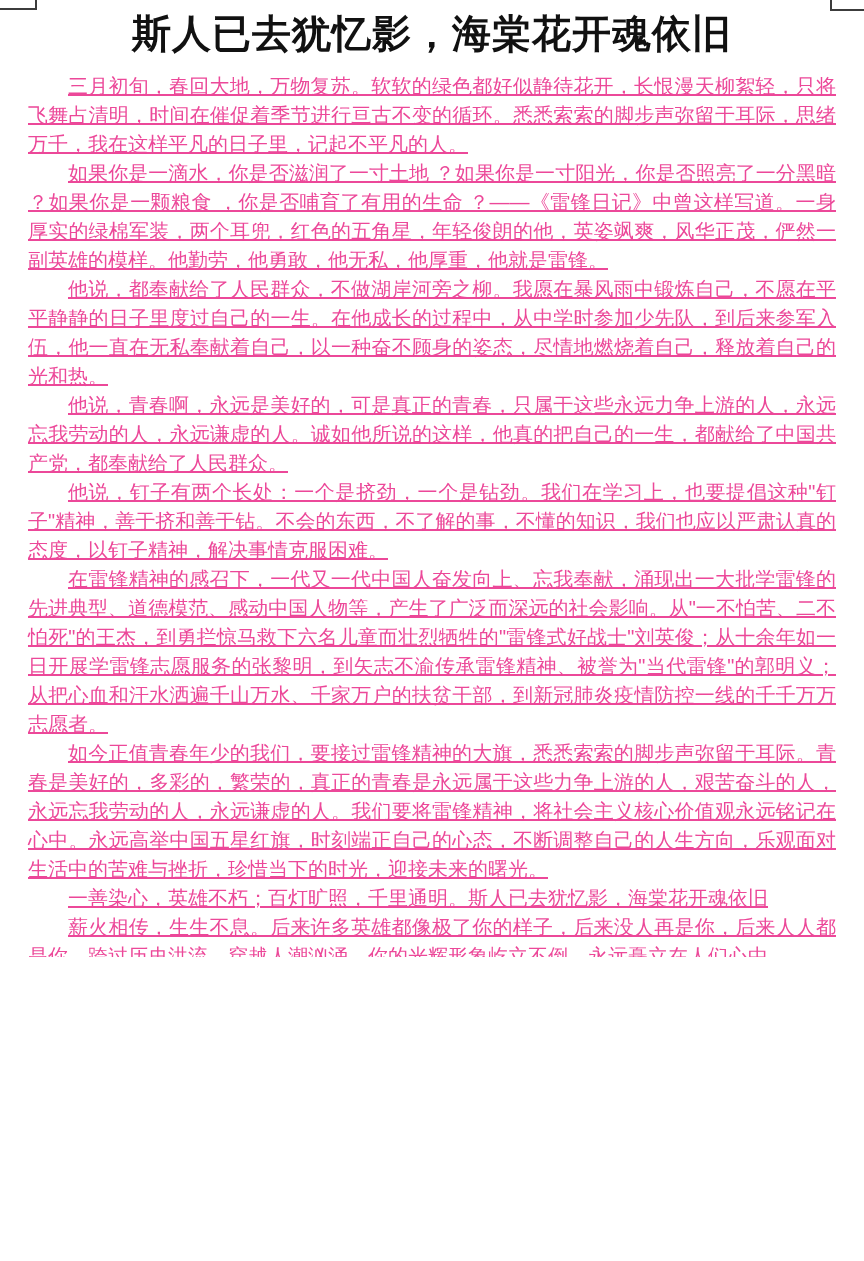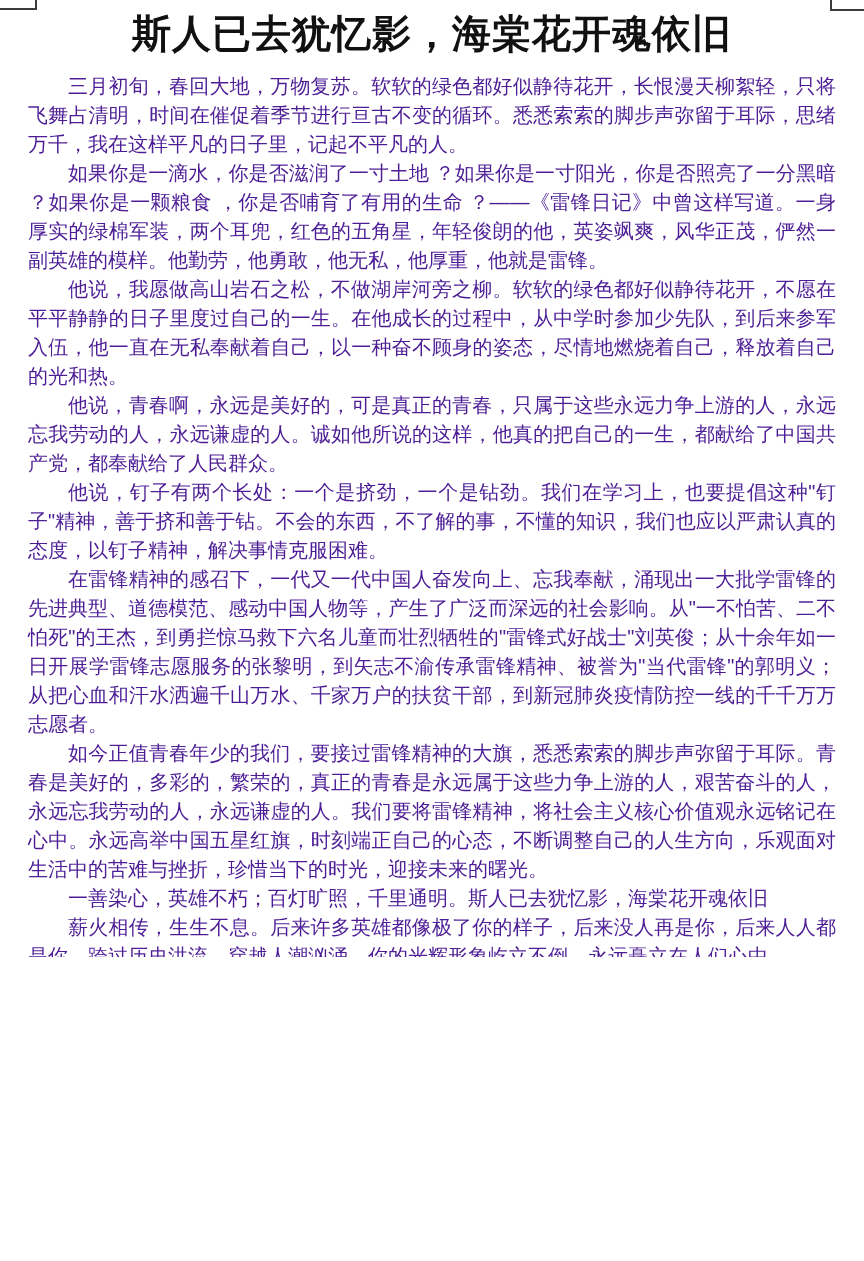--- a/index.html
+++ b/index.html
@@ -24,22 +24,23 @@
     margin-bottom: 14px;
   }
   .body-text {
     padding: 0 28px;
   }
   .body-text p {
     font-size: 20px;
     line-height: 29px;
     text-indent: 2em;
     text-align: justify;
-    color: #4c1d95;
+    color: #ec4899;
     word-break: break-all;
+    text-decoration: underline;
   }
   .signature {
     position: absolute;
     top: 1164px;
     right: 46px;
     text-align: right;
     font-size: 20px;
     line-height: 31px;
     color: #2a2a2a;
   }
@@ -67,21 +68,21 @@
 <div class="page">
 
   <div class="artifact artifact-tl"></div>
   <div class="artifact artifact-tr"></div>
 
   <h1 class="doc-title">斯人已去犹忆影，海棠花开魂依旧</h1>
 
   <div class="body-text">
     <p>三月初旬，春回大地，万物复苏。软软的绿色都好似静待花开，长恨漫天柳絮轻，只将飞舞占清明，时间在催促着季节进行亘古不变的循环。悉悉索索的脚步声弥留于耳际，思绪万千，我在这样平凡的日子里，记起不平凡的人。</p>
     <p>如果你是一滴水，你是否滋润了一寸土地 ？如果你是一寸阳光，你是否照亮了一分黑暗 ？如果你是一颗粮食 ，你是否哺育了有用的生命 ？——《雷锋日记》中曾这样写道。一身厚实的绿棉军装，两个耳兜，红色的五角星，年轻俊朗的他，英姿飒爽，风华正茂，俨然一副英雄的模样。他勤劳，他勇敢，他无私，他厚重，他就是雷锋。</p>
-    <p>他说，我愿做高山岩石之松，不做湖岸河旁之柳。软软的绿色都好似静待花开，不愿在平平静静的日子里度过自己的一生。在他成长的过程中，从中学时参加少先队，到后来参军入伍，他一直在无私奉献着自己，以一种奋不顾身的姿态，尽情地燃烧着自己，释放着自己的光和热。</p>
+    <p>他说，都奉献给了人民群众，不做湖岸河旁之柳。我愿在暴风雨中锻炼自己，不愿在平平静静的日子里度过自己的一生。在他成长的过程中，从中学时参加少先队，到后来参军入伍，他一直在无私奉献着自己，以一种奋不顾身的姿态，尽情地燃烧着自己，释放着自己的光和热。</p>
     <p>他说，青春啊，永远是美好的，可是真正的青春，只属于这些永远力争上游的人，永远忘我劳动的人，永远谦虚的人。诚如他所说的这样，他真的把自己的一生，都献给了中国共产党，都奉献给了人民群众。</p>
     <p>他说，钉子有两个长处：一个是挤劲，一个是钻劲。我们在学习上，也要提倡这种"钉子"精神，善于挤和善于钻。不会的东西，不了解的事，不懂的知识，我们也应以严肃认真的态度，以钉子精神，解决事情克服困难。</p>
     <p>在雷锋精神的感召下，一代又一代中国人奋发向上、忘我奉献，涌现出一大批学雷锋的先进典型、道德模范、感动中国人物等，产生了广泛而深远的社会影响。从"一不怕苦、二不怕死"的王杰，到勇拦惊马救下六名儿童而壮烈牺牲的"雷锋式好战士"刘英俊；从十余年如一日开展学雷锋志愿服务的张黎明，到矢志不渝传承雷锋精神、被誉为"当代雷锋"的郭明义；从把心血和汗水洒遍千山万水、千家万户的扶贫干部，到新冠肺炎疫情防控一线的千千万万志愿者。</p>
     <p>如今正值青春年少的我们，要接过雷锋精神的大旗，悉悉索索的脚步声弥留于耳际。青春是美好的，多彩的，繁荣的，真正的青春是永远属于这些力争上游的人，艰苦奋斗的人，永远忘我劳动的人，永远谦虚的人。我们要将雷锋精神，将社会主义核心价值观永远铭记在心中。永远高举中国五星红旗，时刻端正自己的心态，不断调整自己的人生方向，乐观面对生活中的苦难与挫折，珍惜当下的时光，迎接未来的曙光。</p>
     <p>一善染心，英雄不朽；百灯旷照，千里通明。斯人已去犹忆影，海棠花开魂依旧</p>
     <p>薪火相传，生生不息。后来许多英雄都像极了你的样子，后来没人再是你，后来人人都是你，跨过历史洪流，穿越人潮汹涌，你的光辉形象屹立不倒，永远矗立在人们心中。</p>
   </div>
 
   <div class="signature">
     <div>生物与食品学院</div>

